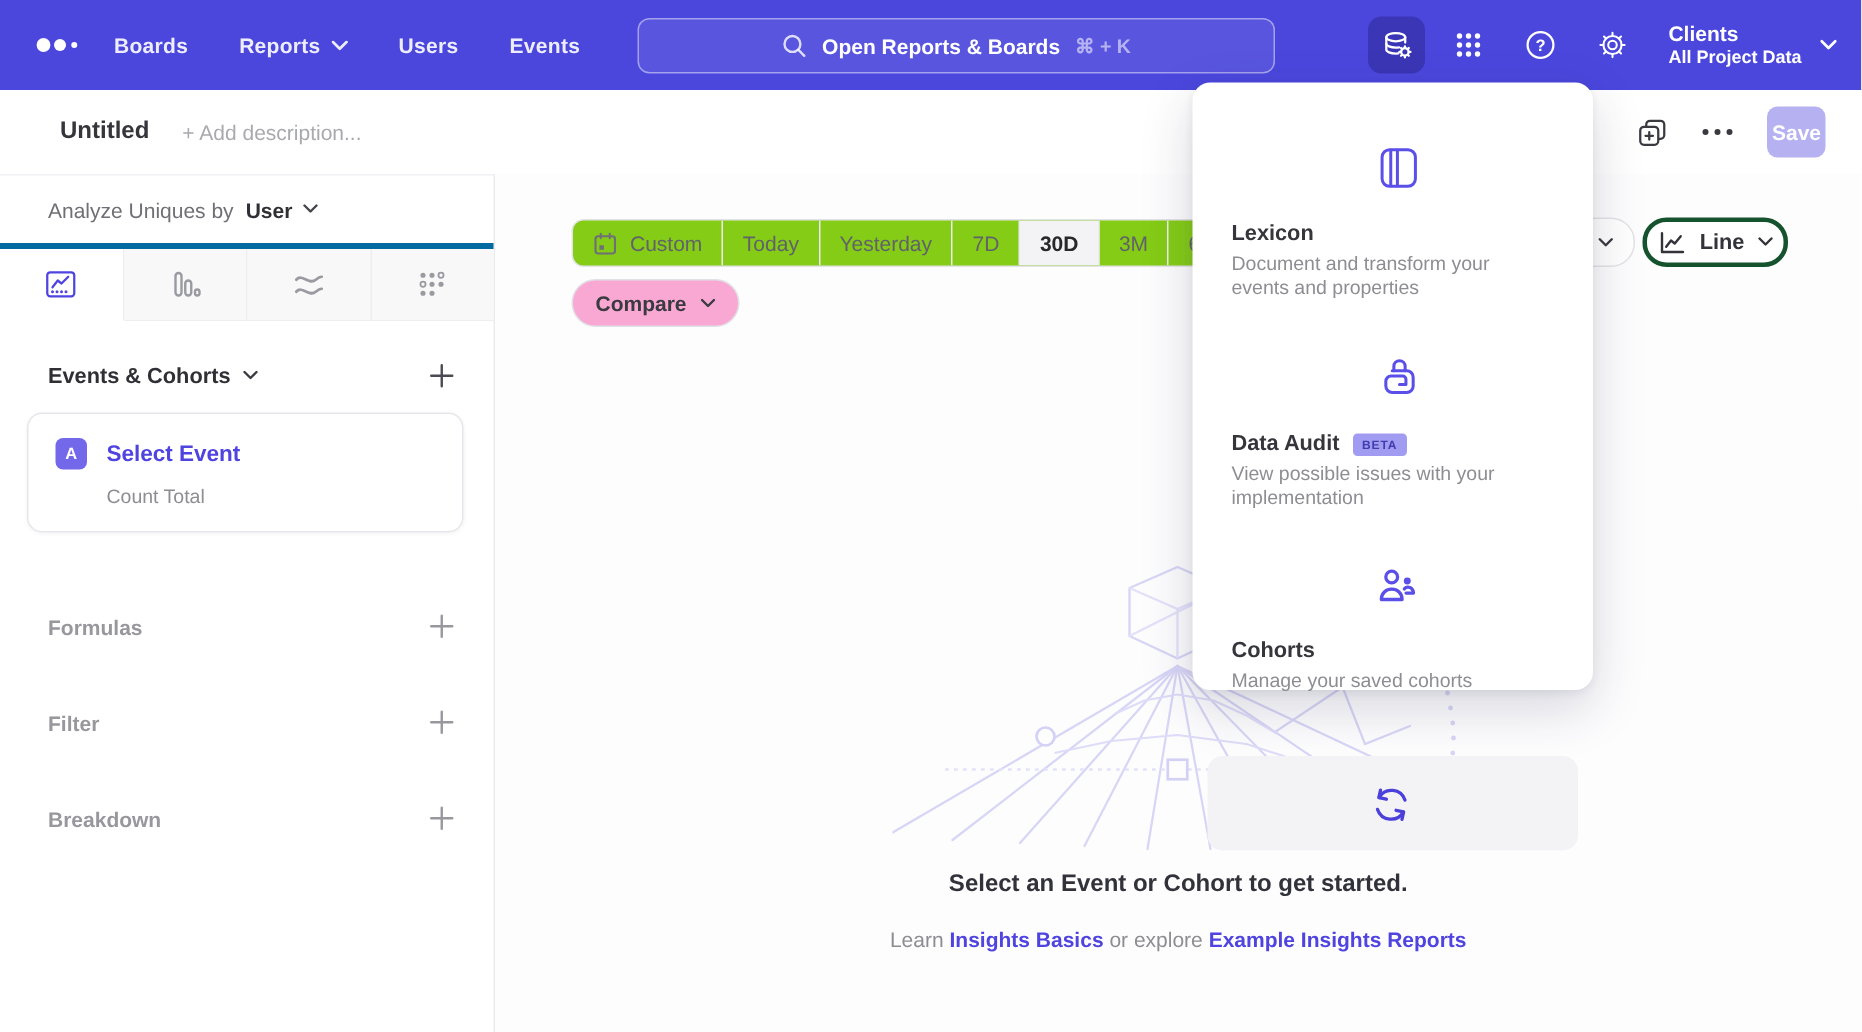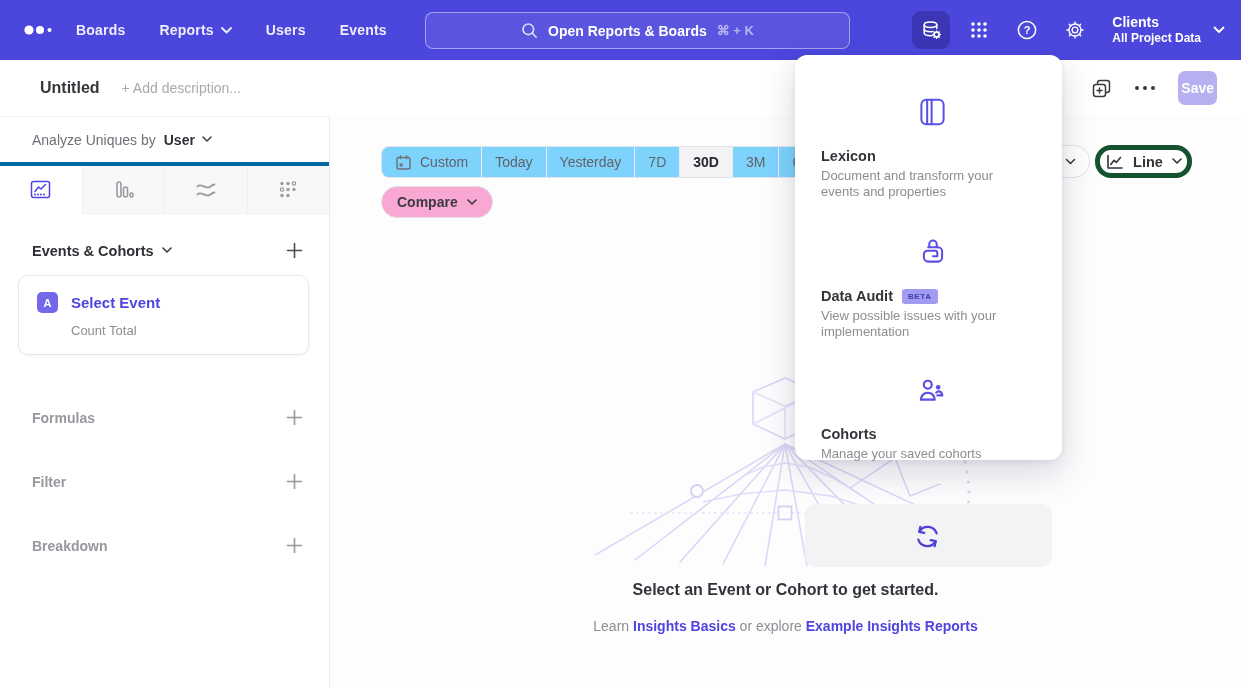--- a/index.html
+++ b/index.html
@@ -47,27 +47,27 @@
   .event-row { display:flex; align-items:center; gap:13px; }
   .event-badge { width:21px; height:21px; border-radius:5px; background:#7468ea; color:#fff; font-size:11px; font-weight:700; display:flex; align-items:center; justify-content:center; }
   .event-title { color:#4f44e0; font-size:15px; font-weight:700; }
   .event-sub { margin:10px 0 0 34px; color:#8d8d93; font-size:13px; }
   .flat-section { display:flex; align-items:center; padding:0 26px 0 32px; }
   .flat-title { font-size:14px; font-weight:700; color:#97979d; }
   .mt-form { margin-top:54px; } .mt-filt { margin-top:47px; } .mt-brk { margin-top:47px; }
 
   
   .main { position:absolute; top:116px; left:330px; right:0; bottom:0; background:#fdfdfe; }
-  .date-bar { position:absolute; left:51px; top:30px; height:32px; display:flex; background:#7dd3fc; border:1px solid #e3e3e7; border-radius:8px; overflow:hidden; z-index:3; }
+  .date-bar { position:absolute; left:51px; top:30px; height:32px; display:flex; background:#84cc16; border:1px solid #e3e3e7; border-radius:8px; overflow:hidden; z-index:3; }
   .date-seg { display:flex; align-items:center; justify-content:center; gap:8px; padding:0 13px; font-size:14px; color:#62626a; border-right:1px solid #ececf0; cursor:pointer; white-space:nowrap; }
   .date-seg:last-child { border-right:none; }
   .date-seg.selected { background:#f3f3f5; color:#27272c; font-weight:700; }
   .compare-btn { position:absolute; left:51px; top:70px; height:32px; display:flex; align-items:center; gap:9px; padding:0 15px; background:#f9a8d4; border:1px solid #e0e0e5; border-radius:16px; font-size:14px; font-weight:700; color:#3a3a40; cursor:pointer; z-index:3; }
   .stub-btn { position:absolute; left:675px; top:29px; width:85px; height:33px; background:#fff; border:1px solid #e3e3e7; border-radius:16px; display:flex; align-items:center; justify-content:flex-end; padding-right:13px; cursor:pointer; z-index:2; }
-  .line-btn { position:absolute; left:765px; top:29px; width:97px; height:33px; background:#fff; border:5px solid #14532d; border-radius:16px; display:flex; align-items:center; justify-content:center; gap:9px; font-size:14.5px; font-weight:700; color:#33333a; cursor:pointer; z-index:3; }
+  .line-btn { position:absolute; left:765px; top:29px; width:97px; height:33px; background:#fff; border:3px solid #14532d; border-radius:16px; display:flex; align-items:center; justify-content:center; gap:9px; font-size:14.5px; font-weight:700; color:#33333a; cursor:pointer; z-index:3; }
   .illustration { position:absolute; left:265px; top:250px; z-index:1; pointer-events:none; }
   .empty-state { position:absolute; left:0; right:0; top:465px; text-align:center; z-index:2; }
   .empty-title { font-size:16px; font-weight:700; color:#32323a; }
   .empty-sub { margin-top:19px; font-size:14px; color:#8d8d93; }
   .empty-link { color:#4f44e0; font-weight:700; cursor:pointer; }
 
   
   .menu-panel { position:absolute; left:795px; top:55px; width:267px; height:405px; background:#fff; border-radius:12px;
                 box-shadow:0 2px 6px rgba(40,40,80,0.08), 0 12px 34px rgba(40,40,80,0.18); z-index:60; padding:28px 0 14px 0; }
   .menu-item { display:flex; gap:19px; padding:12px 18px 12px 26px; cursor:pointer;flex-direction:column; }

